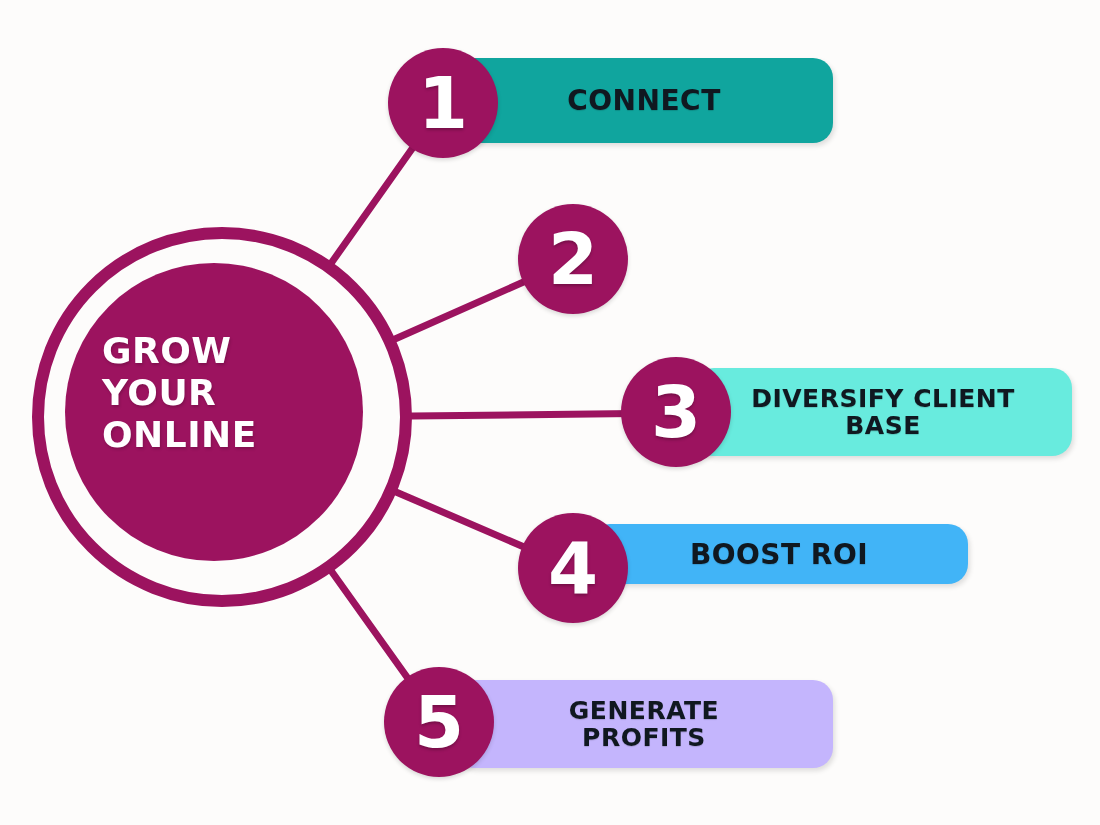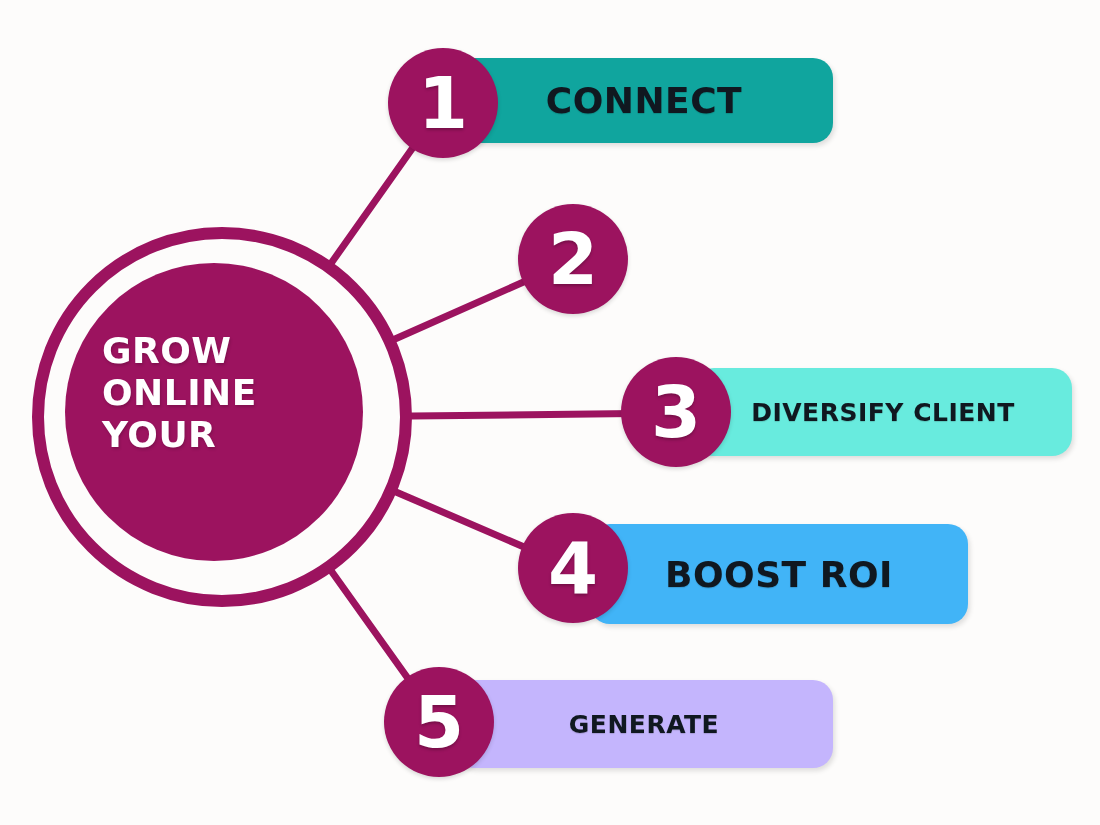--- a/index.html
+++ b/index.html
@@ -42,30 +42,30 @@
   .bar{
     position:absolute;
     border-radius:20px;
     z-index:2;
     display:flex;align-items:center;justify-content:center;
     box-shadow:2px 3px 5px rgba(0,0,0,0.12);
   }
   .bar1{left:455px;top:58px;width:378px;height:85px;}
   .bar2{left:590px;top:213px;width:378px;height:86px;}
   .bar3{left:694px;top:368px;width:378px;height:88px;}
-  .bar4{left:590px;top:524px;width:378px;height:100px;}
+  .bar4{left:590px;top:524px;width:378px;height:60px;}
   .bar5{left:455px;top:680px;width:378px;height:88px;}
   .bar-label{
     color:#101820;
     font-weight:700;
     text-align:center;
     letter-spacing:0.5px;
     text-shadow:0 1px 1px rgba(0,0,0,0.15);
   }
-  .bar-label.single{font-size:36px;}
+  .bar-label.single{font-size:28px;}
   .bar-label.double{font-size:25px;line-height:27px;}
   .bar-label span{display:block;}
 
   
   .numcircle{
     position:absolute;width:110px;height:110px;
     border-radius:50%;
     z-index:3;
     display:flex;align-items:center;justify-content:center;
     box-shadow:0 2px 4px rgba(0,0,0,0.15);
@@ -93,57 +93,59 @@
     <line x1="412" y1="416" x2="676" y2="413" stroke-width="7" stroke-linecap="round" stroke="#9C135F"></line>
     <line x1="396" y1="492" x2="573" y2="568" stroke-width="7" stroke-linecap="round" stroke="#9C135F"></line>
     <line x1="332" y1="572" x2="439" y2="722" stroke-width="7" stroke-linecap="round" stroke="#9C135F"></line>
   </svg>
 
   <div class="ring"></div>
   <div class="inner-circle" style="background-color: rgb(156, 19, 95);"></div>
 
   <div class="center-title">
     <div>GROW</div>
+    <div>YOUR</div>
     <div>ONLINE</div>
-    <div>YOUR</div>
   </div>
 
   <div class="bar bar1" style="background-color: rgb(16, 165, 158);">
     <div class="bar-label single">
       <span>CONNECT</span>
     </div>
   </div>
   <div class="numcircle c1" style="background-color: rgb(156, 19, 95);">
     <span class="num">1</span>
   </div>
 
   <div class="numcircle c2" style="background-color: rgb(156, 19, 95);">
     <span class="num">2</span>
   </div>
 
   <div class="bar bar3" style="background-color: rgb(104, 235, 222);">
     <div class="bar-label double">
       <span>DIVERSIFY CLIENT</span>
+      <span>BASE</span>
     </div>
   </div>
   <div class="numcircle c3" style="background-color: rgb(156, 19, 95);">
     <span class="num">3</span>
   </div>
 
   <div class="bar bar4" style="background-color: rgb(65, 180, 247);">
     <div class="bar-label single">
       <span>BOOST ROI</span>
     </div>
   </div>
   <div class="numcircle c4" style="background-color: rgb(156, 19, 95);">
     <span class="num">4</span>
   </div>
 
   <div class="bar bar5" style="background-color: #c4b5fd;">
     <div class="bar-label double">
       <span>GENERATE</span>
+      <span>PROFITS</span>
     </div>
   </div>
   <div class="numcircle c5" style="background-color: rgb(156, 19, 95);">
     <span class="num">5</span>
   </div>
 
 </div>
 
 </body></html>

